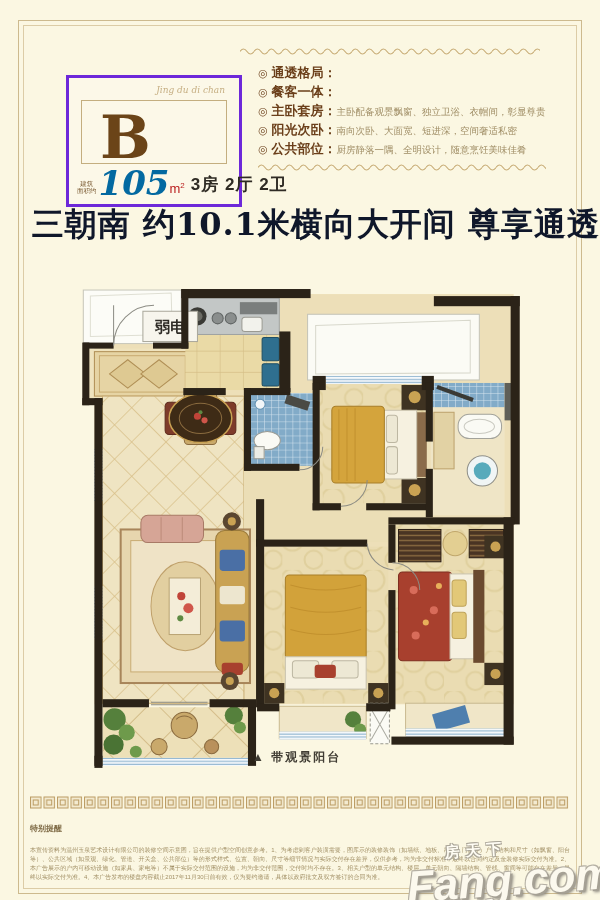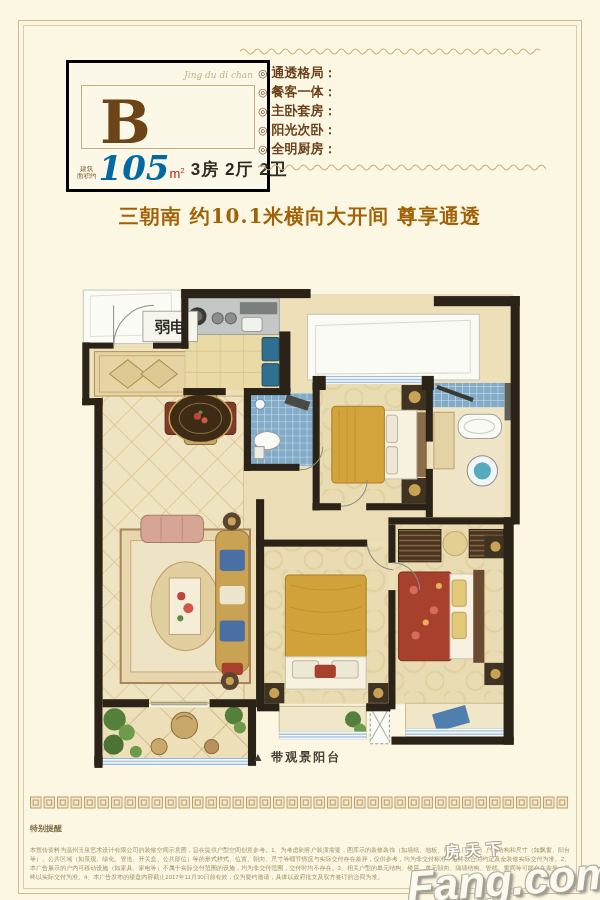--- a/index.html
+++ b/index.html
@@ -2,21 +2,21 @@
 <html><head>
 <meta charset="utf-8">
 <style>
   html,body{margin:0;padding:0;}
   body{width:600px;height:900px;position:relative;overflow:hidden;
        background:#FBF7E2;font-family:"Liberation Sans",sans-serif;}
   .frame-a{position:absolute;left:18px;right:18px;top:20px;bottom:6px;border:1px solid #CDBA8E;pointer-events:none;}
   .frame-b{position:absolute;left:23px;right:23px;top:25px;bottom:11px;border:1px solid #DCCCA6;pointer-events:none;}
 
   
-  .badge{position:absolute;left:66px;top:60px;width:170px;height:126px;border:3px solid #000000;background:#FCF8E8;padding-left:28px;}
+  .badge{position:absolute;left:66px;top:75px;width:170px;height:126px;border:3px solid #6d28d9;background:#FCF8E8;}
   .badge-script{position:absolute;top:7px;right:14px;font-family:"DejaVu Serif",serif;font-style:italic;font-size:9px;color:#C6AF83;}
   .badge-frame{position:absolute;left:12px;right:12px;top:22px;height:62px;border:1px solid #C4AE7F;}
   .badge-row{position:absolute;left:18px;top:8px;right:0;display:flex;align-items:flex-end;}
   .badge-letter{font-family:"DejaVu Serif",serif;font-weight:bold;font-size:60px;line-height:56px;color:#6B4418;}
   .badge-suffix{font-size:28px;font-weight:bold;color:#34302A;margin-left:6px;margin-bottom:4px;letter-spacing:2px;}
   .area-row{position:absolute;left:8px;bottom:6px;right:4px;display:flex;align-items:flex-end;white-space:nowrap;}
   .area-note{display:flex;flex-direction:column;font-size:6.5px;line-height:7px;color:#7B5B33;margin-right:2px;margin-bottom:4px;text-align:center;}
   .area-val{font-family:"DejaVu Serif",serif;font-style:italic;font-weight:bold;font-size:34px;line-height:30px;color:#0369a1;}
   .area-unit{font-size:13px;color:#b91c1c;margin-bottom:2px;margin-top:24px;}
   .area-unit sup{font-size:8px;}
@@ -26,22 +26,22 @@
   .features{position:absolute;left:258px;top:64px;width:294px;}
   .feat{display:flex;align-items:baseline;height:19px;white-space:nowrap;}
   .fb{color:#6B3F1A;font-size:11px;margin-right:4px;}
   .ft{color:#6B3F1A;font-size:13px;font-weight:bold;}
   .fd{color:#A08E66;font-size:9.5px;}
 
   .wave{position:absolute;}
   .wave-top{left:240px;top:45px;}
   .wave-mid{left:258px;top:161px;}
 
-  .headline{position:absolute;left:0;top:203px;width:100%;text-align:center;
-    font-family:"DejaVu Serif",serif;font-weight:bold;font-size:20px;letter-spacing:1px;color:#a16207;}
+  .headline{position:absolute;left:0;top:203px;width:100%;text-align:right;
+    font-family:"DejaVu Serif",serif;font-weight:bold;font-size:32px;letter-spacing:1px;color:#0f172a;}
 
   .plan{position:absolute;left:80px;top:287px;width:440px;height:490px;}
   .caption{position:absolute;left:252px;top:749px;font-size:12px;font-weight:bold;color:#403C33;letter-spacing:2px;}
 
   .deco{position:absolute;left:30px;top:796px;}
 
   .notice{position:absolute;left:30px;top:823px;width:540px;}
   .notice-title{font-size:8px;font-weight:bold;color:#7E6A45;margin-bottom:12px;}
   .notice-text{font-size:6px;line-height:9px;color:#A29066;text-align:justify;}
 
@@ -89,28 +89,31 @@
       <span class="fb">◎</span>
       <span class="ft">通透格局：</span>
     </div>
   <div class="feat">
       <span class="fb">◎</span>
       <span class="ft">餐客一体：</span>
     </div>
   <div class="feat">
       <span class="fb">◎</span>
       <span class="ft">主卧套房：</span>
+      <span class="fd">主卧配备观景飘窗、独立卫浴、衣帽间，彰显尊贵</span>
     </div>
   <div class="feat">
       <span class="fb">◎</span>
       <span class="ft">阳光次卧：</span>
+      <span class="fd">南向次卧、大面宽、短进深，空间奢适私密</span>
     </div>
   <div class="feat">
       <span class="fb">◎</span>
-      <span class="ft">全明厨房：</span>
+      <span class="ft">公共部位：</span>
+      <span class="fd">厨房静落一隅、全明设计，随意烹饪美味佳肴</span>
     </div>
 </div>
 
 <svg class="wave wave-mid" width="288" height="12">
   <rect width="288" height="12" fill="url(#wv)"></rect>
 </svg>
 
 <div class="headline">三朝南 约10.1米横向大开间 尊享通透</div>
 
 <div class="plan">

